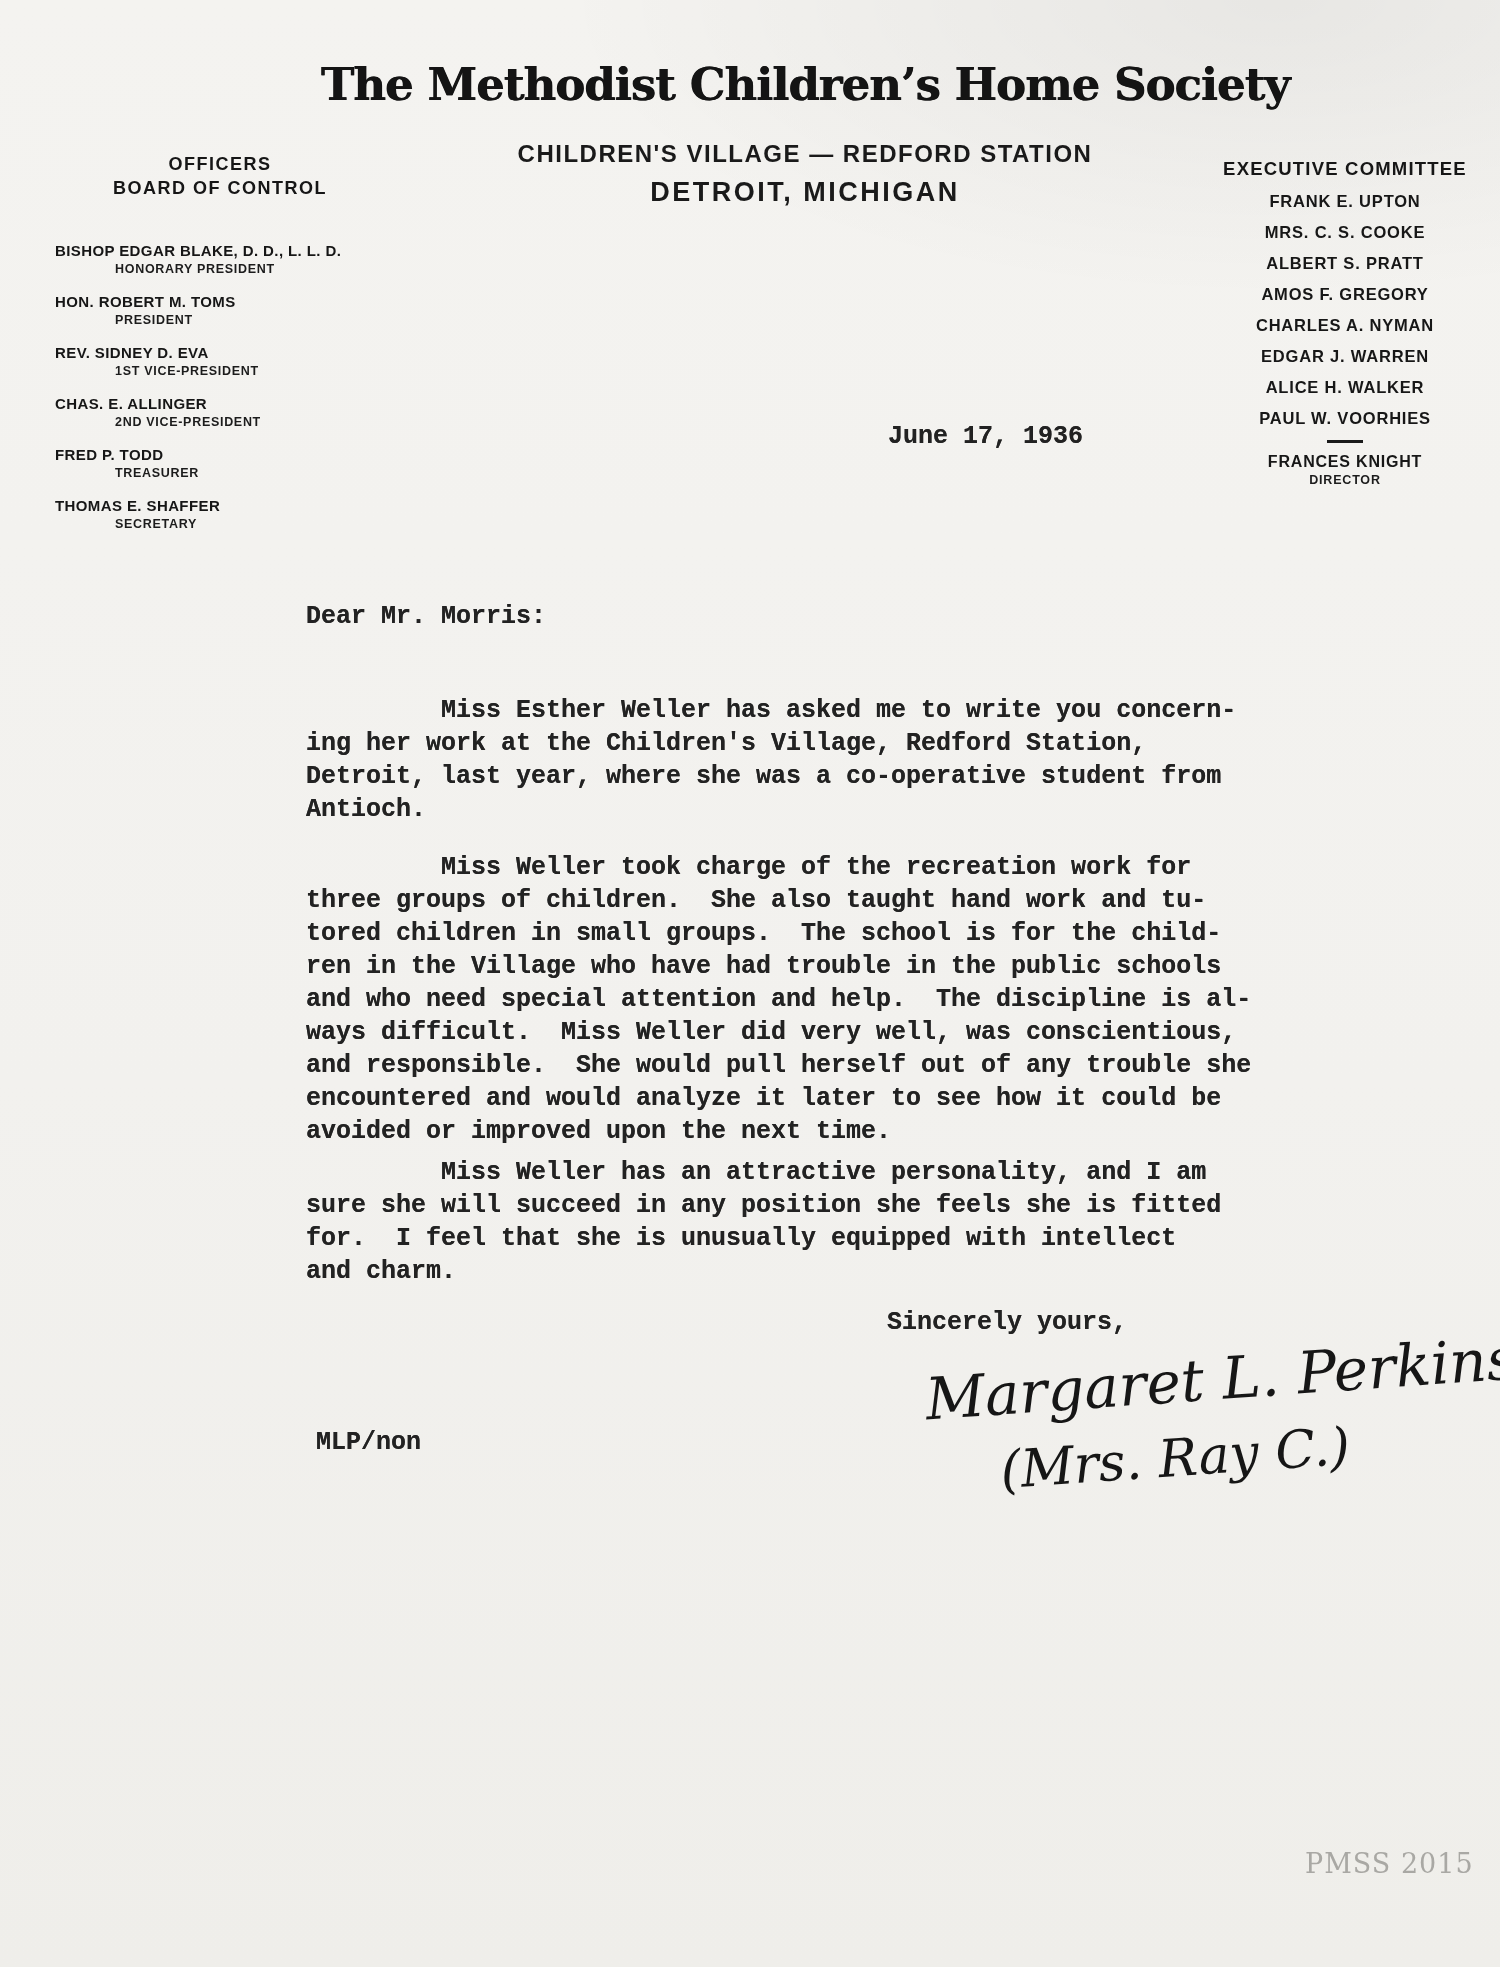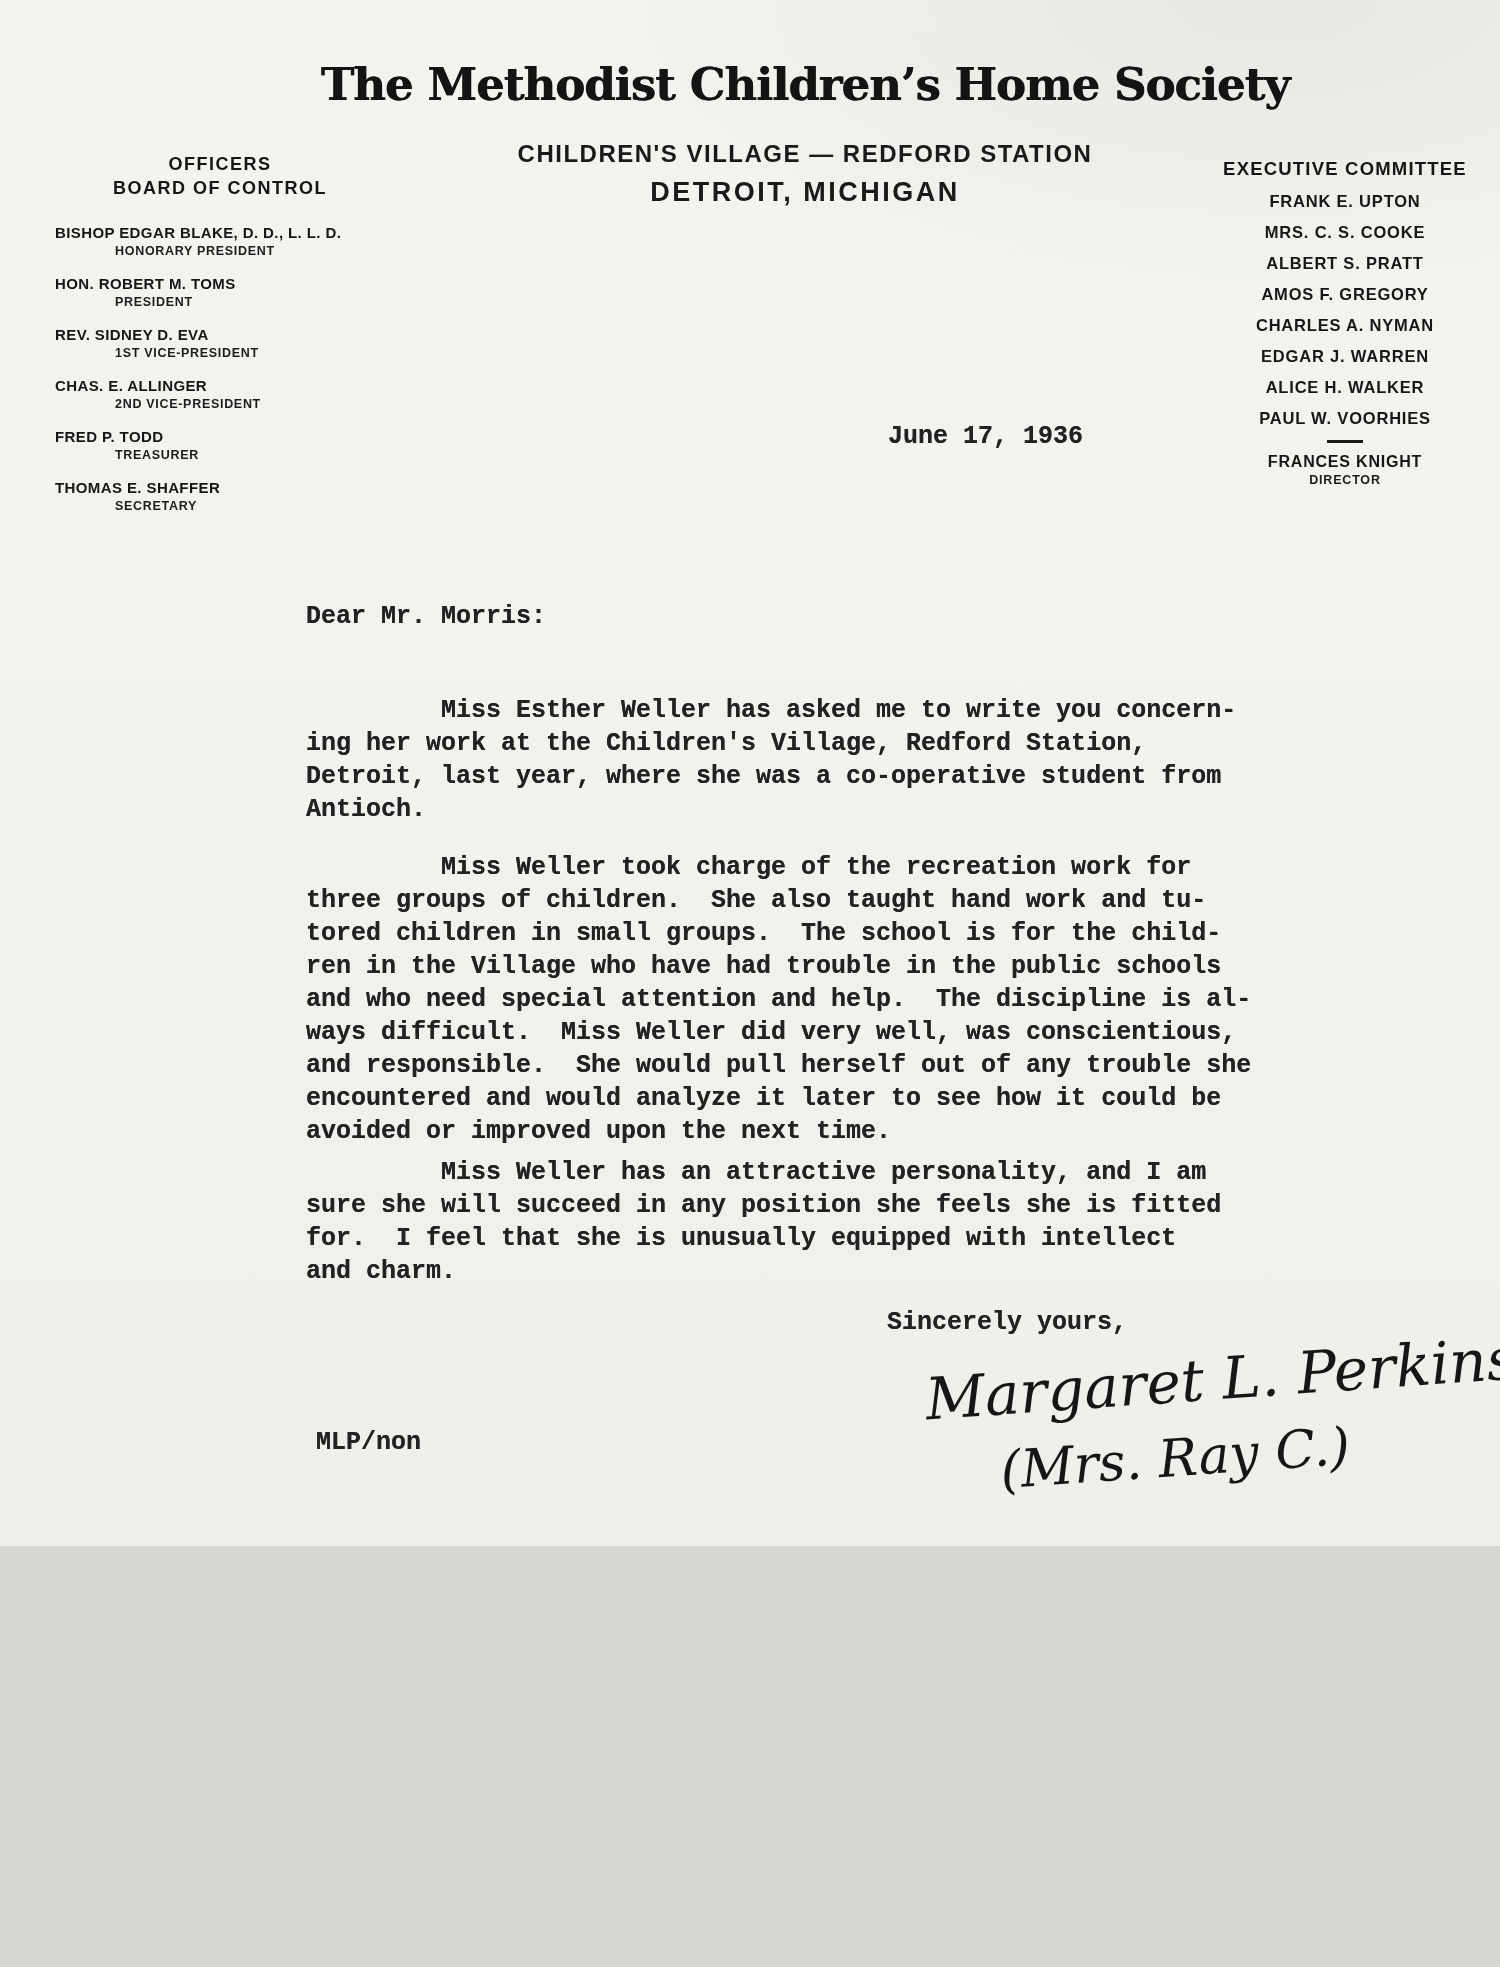--- a/index.html
+++ b/index.html
@@ -1,18 +1,18 @@
 <!DOCTYPE html>
 <html><head>
 <meta charset="utf-8">
 <style>
   html,body{margin:0;padding:0;background:#d8d6d2;}
   .page{
     position:relative;
-    width:1500px;height:1546px;
+    width:1500px;height:1967px;
     margin:0 auto;
     background:
       radial-gradient(1200px 500px at 85% 0%, rgba(0,0,0,0.05), rgba(0,0,0,0) 60%),
       linear-gradient(180deg,#f4f3f0 0%, #f2f1ee 55%, #efeeea 100%);
     overflow:hidden;
     font-family:"Liberation Sans", sans-serif;
     color:#1d1d1d;
   }
   
   .masthead{position:absolute;left:110px;top:58px;width:1390px;text-align:center;}
@@ -31,21 +31,21 @@
   .subtitle2{
     margin-top:9px;
     font-size:27px;font-weight:bold;letter-spacing:2.5px;color:#1a1a1a;
   }
   
   .officers{position:absolute;left:45px;top:152px;width:350px;}
   .officers .col-heading{
     text-align:center;font-size:18px;font-weight:bold;letter-spacing:1.5px;
     line-height:24px;color:#161616;
   }
-  .officers .entries{margin-top:22px;}
+  .officers .entries{margin-top:40px;}
   .officer{margin-bottom:13px;}
   .officer .name{
     font-size:15px;font-weight:bold;letter-spacing:0.4px;line-height:21px;
     padding-left:10px;color:#161616;white-space:nowrap;
   }
   .officer .role{
     font-size:12.5px;font-weight:bold;letter-spacing:0.7px;line-height:17px;
     padding-left:70px;color:#1c1c1c;white-space:nowrap;
   }
   

